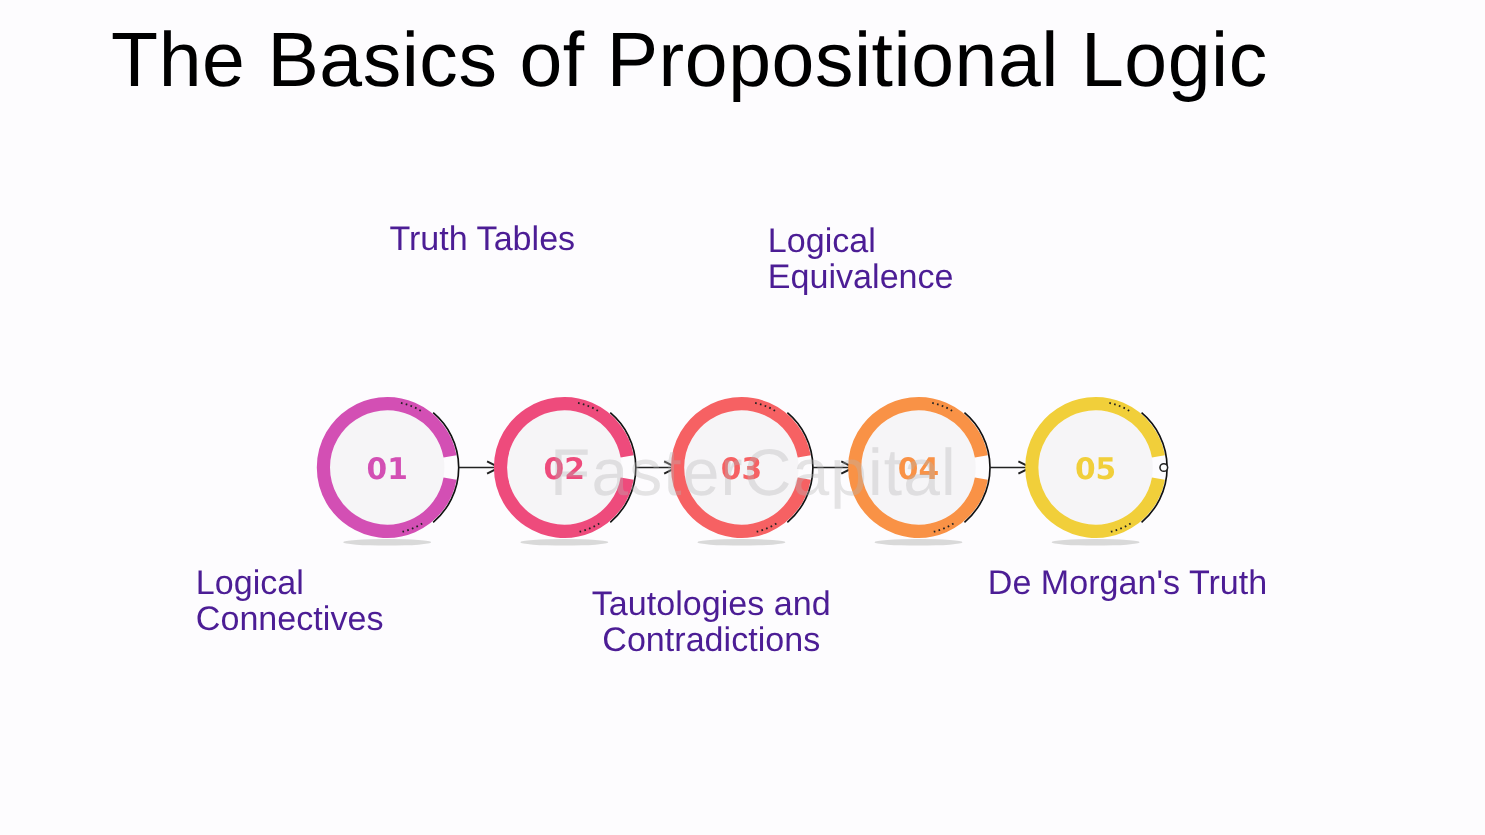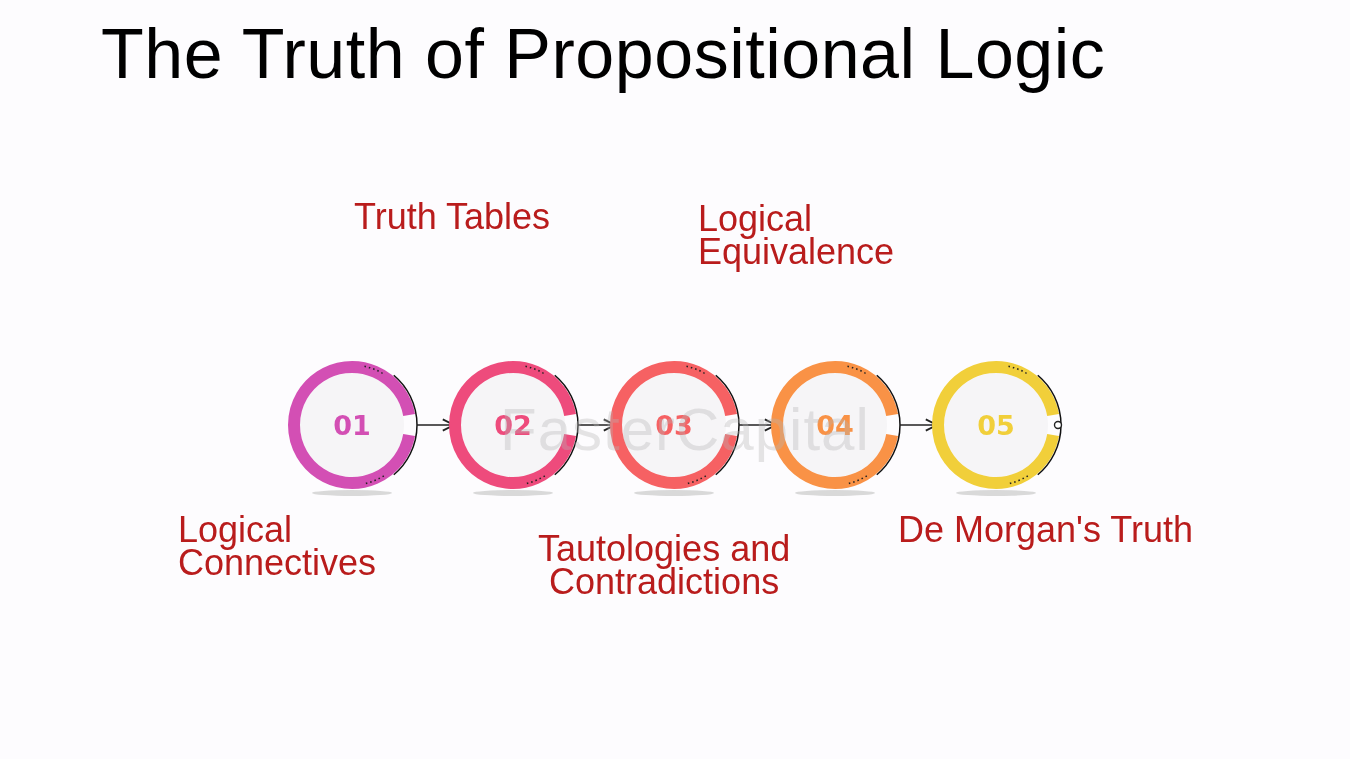--- a/index.html
+++ b/index.html
@@ -1,25 +1,25 @@
 <!DOCTYPE html>
 <html><head>
 <meta charset="utf-8">
 <style>
   html, body { margin:0; padding:0; }
   body { width:1350px; height:759px; background:#fdfcfe; position:relative; overflow:hidden; font-family:"Liberation Sans", sans-serif; }
   .title { position:absolute; left:101px; top:14px; font-size:70px; color:#000; letter-spacing:0.5px; white-space:nowrap; line-height:80px; }
-  .label { position:absolute; font-size:36px; color:#b91c1c; line-height:33px; white-space:pre-line; }
+  .label { position:absolute; font-size:31px; color:#4c1d95; line-height:33px; white-space:pre-line; }
   svg.diagram { position:absolute; left:0; top:0; }
   .watermark { position:absolute; left:500px; top:395px; font-size:60px; color:rgba(180,180,180,0.35); letter-spacing:1px; }
 </style>
 </head>
 <body>
 
-<div class="title">The Truth of Propositional Logic</div>
+<div class="title">The Basics of Propositional Logic</div>
 
 <div class="label" style="left:178px; top:513px;">Logical
 Connectives</div>
 <div class="label" style="left:354px; top:200px;">Truth Tables</div>
 <div class="label" style="left:538px; top:532px;text-align:center;">Tautologies and
 Contradictions</div>
 <div class="label" style="left:698px; top:202px;">Logical
 Equivalence</div>
 <div class="label" style="left:898px; top:513px;">De Morgan's Truth</div>
 

